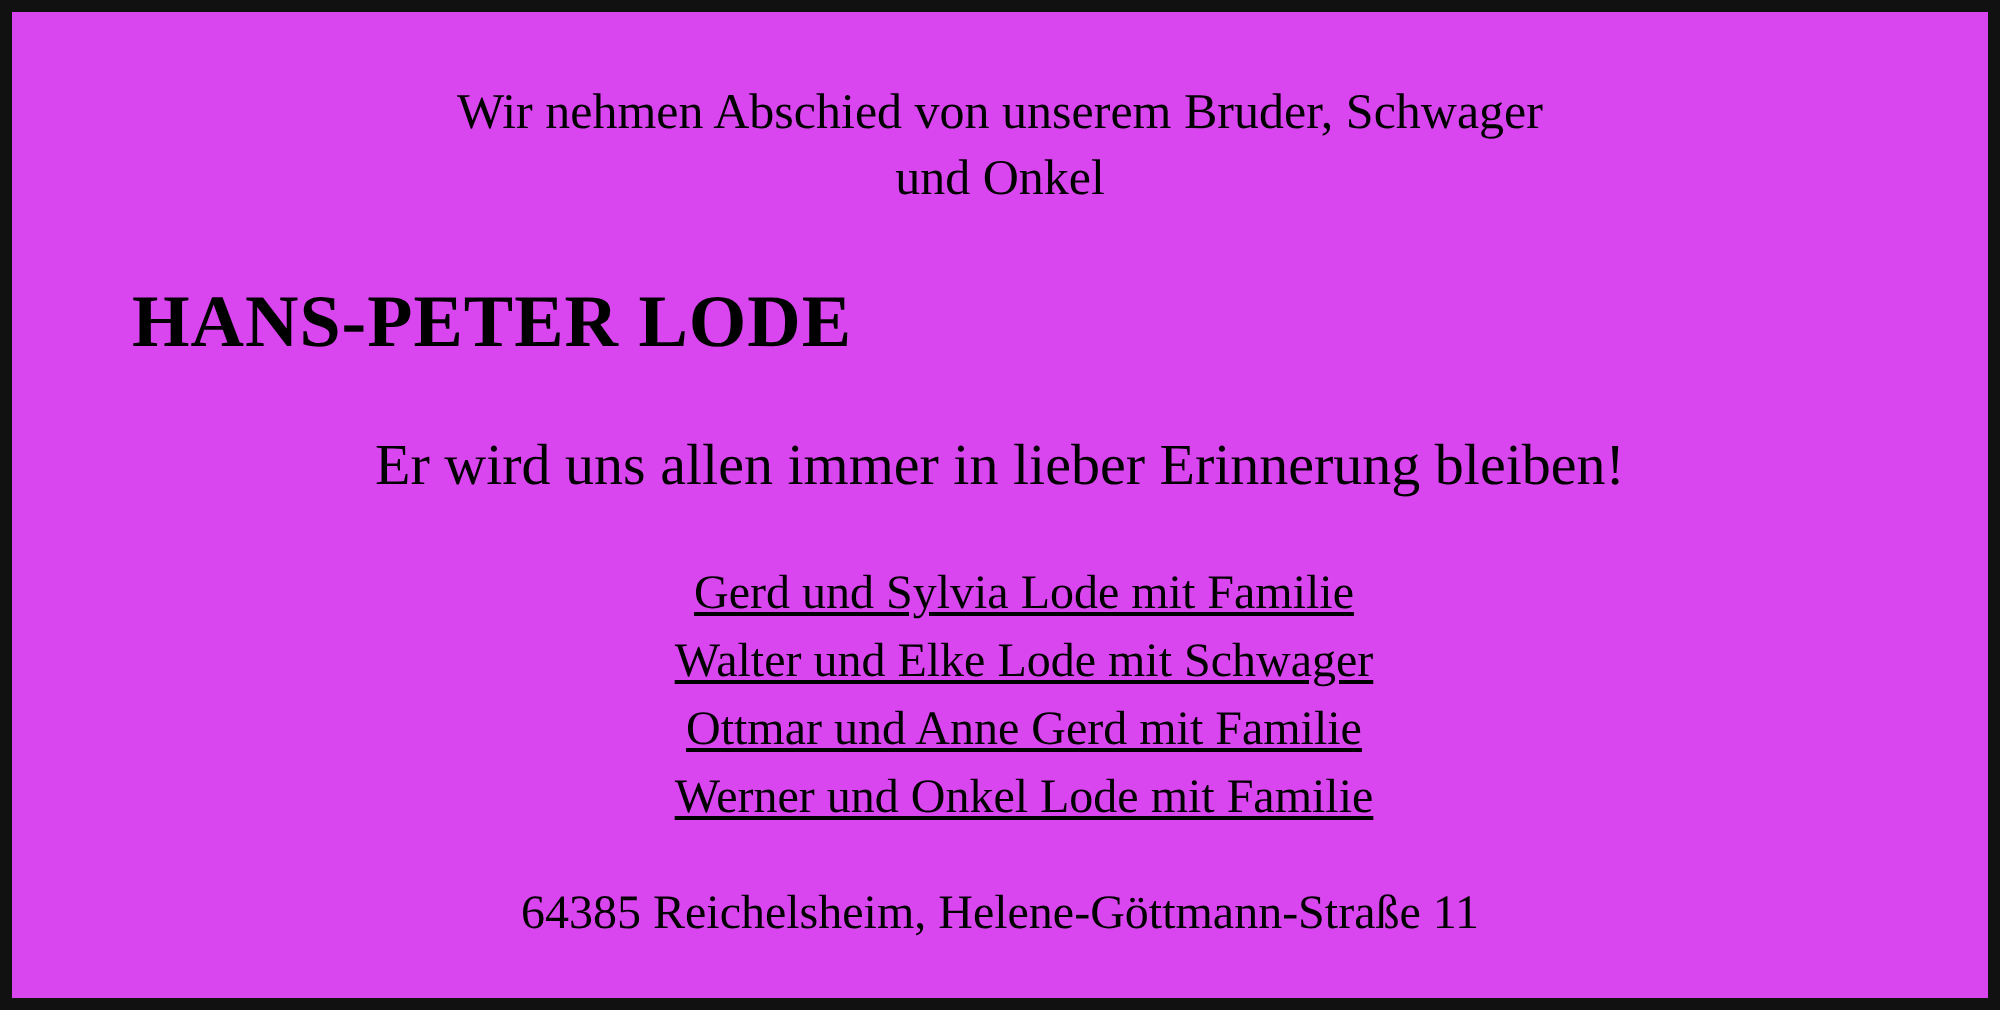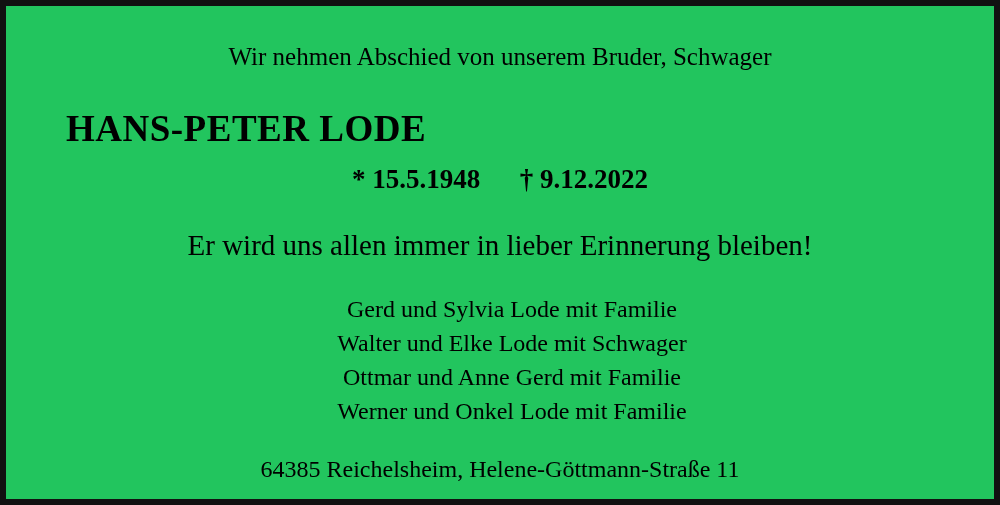--- a/index.html
+++ b/index.html
@@ -11,21 +11,21 @@
     width: 1000px;
     height: 505px;
     font-family: "Liberation Serif", serif;
     color: #000000;
     overflow: hidden;
   }
   .notice {
     box-sizing: border-box;
     width: 1000px;
     height: 505px;
-    background: #22c55e;
+    background: #d946ef;
     border: 6px solid #111111;
     padding: 26px 60px 0 60px;
     position: relative;
   }
   .intro {
     text-align: center;
     font-size: 25px;
     line-height: 1.32;
     margin-top: 8px;
   }
@@ -55,48 +55,43 @@
     text-align: center;
     font-size: 29px;
     margin-top: 34px;
   }
   .family {
     text-align: center;
     font-size: 24px;
     line-height: 1.42;
     margin-top: 30px;
     padding-left: 24px;
+    text-decoration: underline;
   }
   .family .line {
     display: block;
   }
   .address {
     text-align: center;
     font-size: 24px;
     margin-top: 28px;
   }
 </style>
 </head>
 <body>
 
 <div class="notice">
 
   <div class="intro">
     <span class="line">Wir nehmen Abschied von unserem Bruder, Schwager</span>
+    <span class="line">und Onkel</span>
   </div>
 
   <div class="name">HANS-PETER LODE</div>
 
-  <div class="dates">
-    <span class="sym">*</span>
-    <span>15.5.1948</span>
-    <span class="gap"></span>
-    <span class="sym">†</span>
-    <span>9.12.2022</span>
-  </div>
 
   <div class="memorial">Er wird uns allen immer in lieber Erinnerung bleiben!</div>
 
   <div class="family">
     <span class="line">Gerd und Sylvia Lode mit Familie</span>
     <span class="line">Walter und Elke Lode mit Schwager</span>
     <span class="line">Ottmar und Anne Gerd mit Familie</span>
     <span class="line">Werner und Onkel Lode mit Familie</span>
   </div>
 

